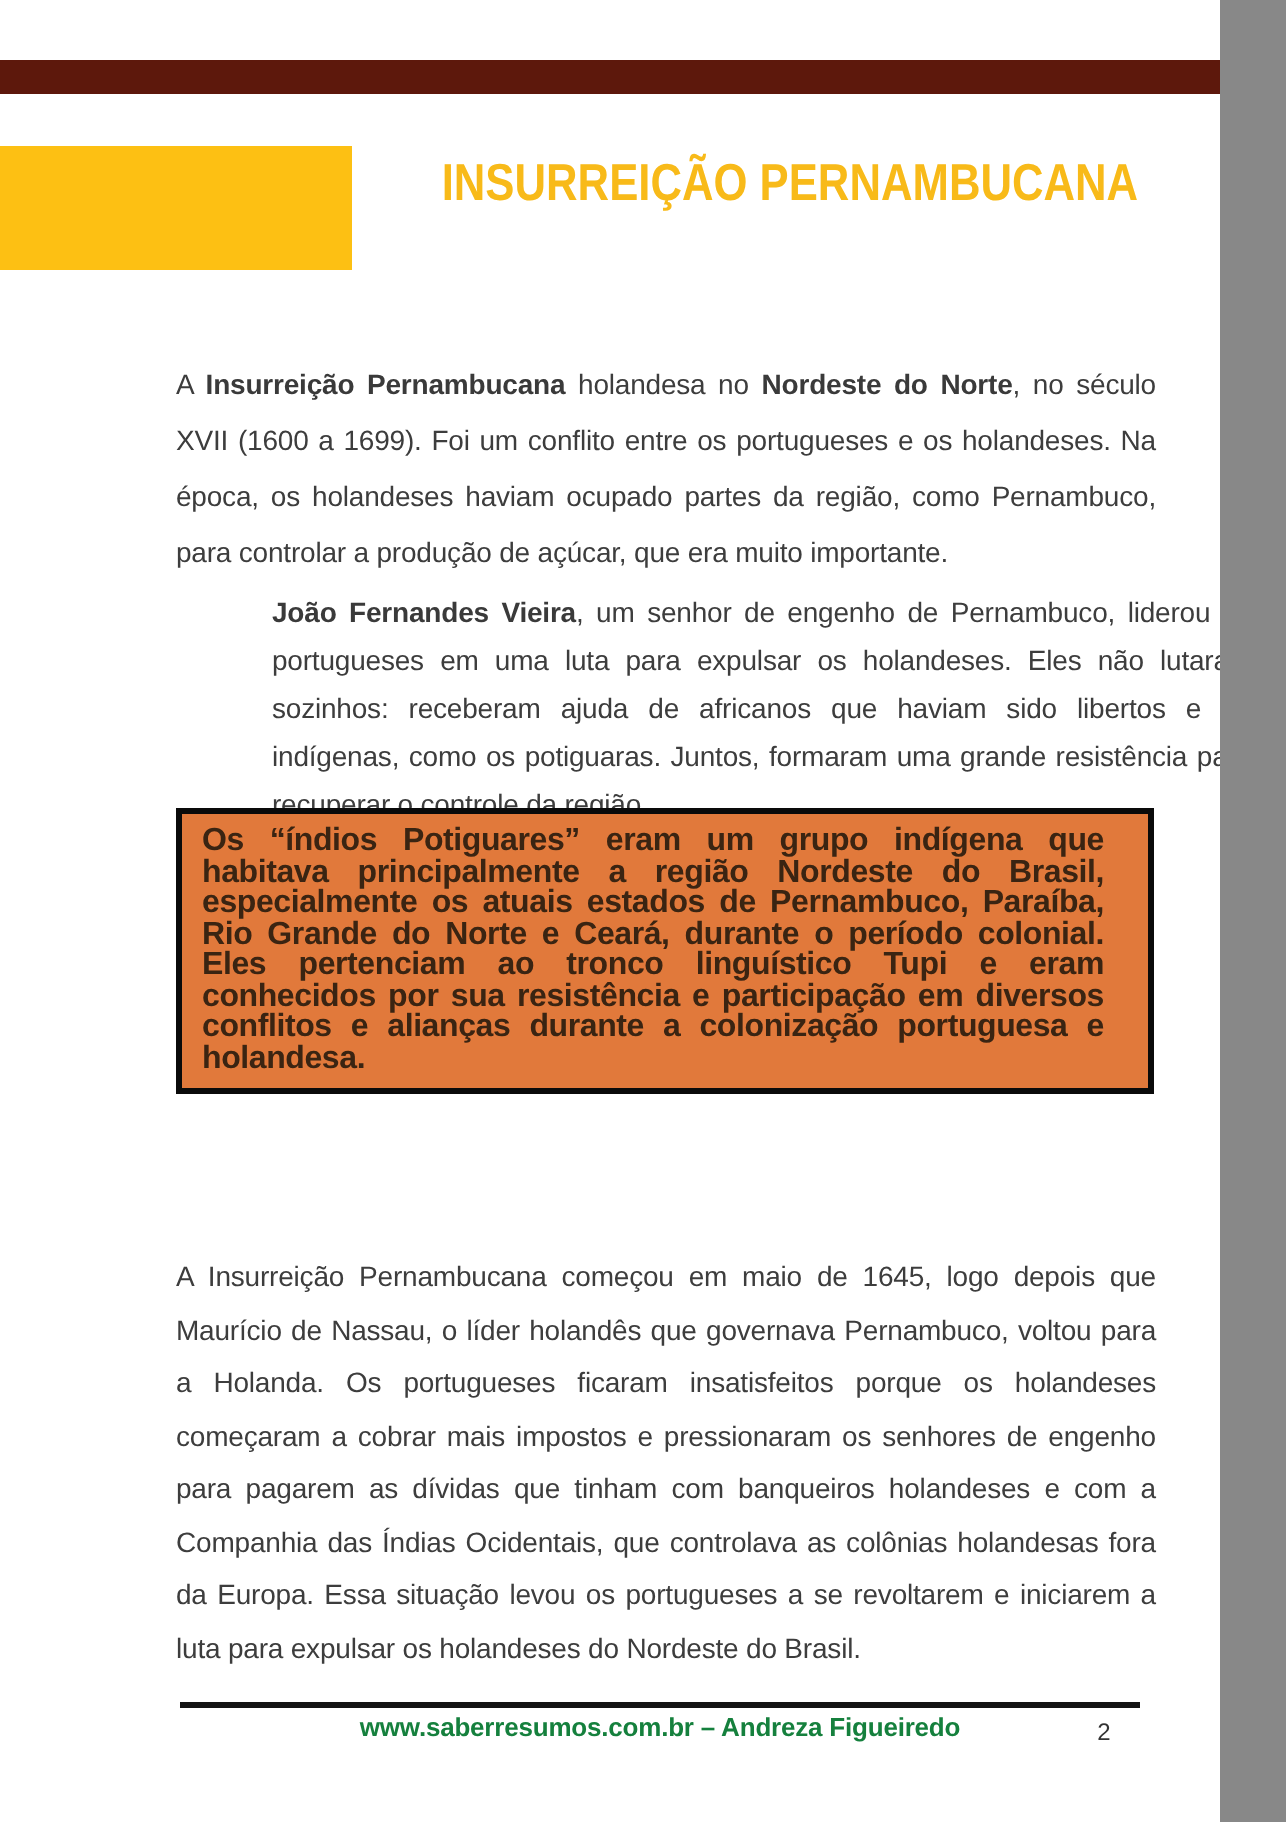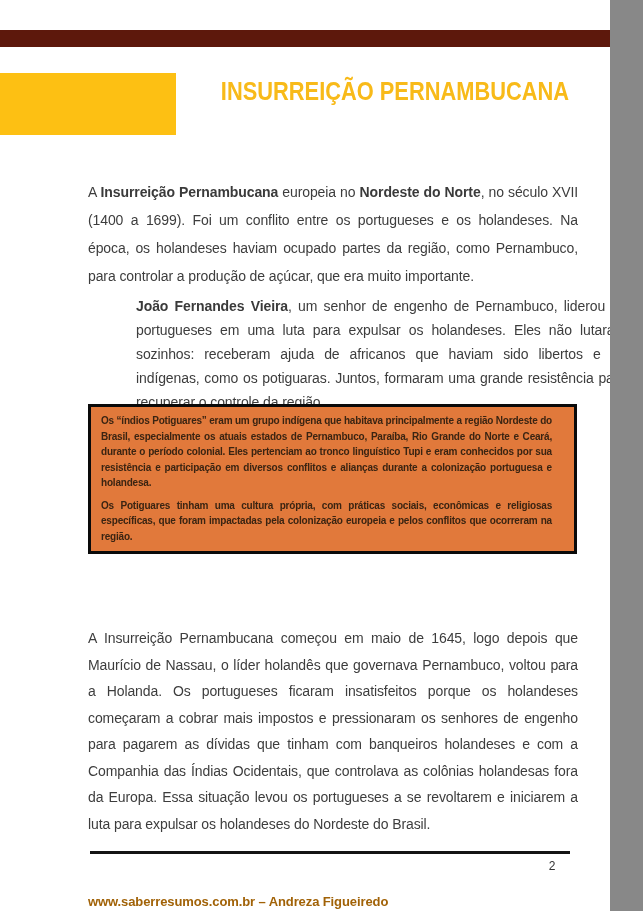--- a/index.html
+++ b/index.html
@@ -37,56 +37,56 @@
   .body-par b{font-weight:bold;color:#3A3A3A;}
   .callout{
     position:absolute;left:88px;top:404px;width:489px;
     box-sizing:border-box;
     background:#E1793B;
     border:3px solid #0A0A0A;
     padding:6px 10px 7px 10px;
   }
   .callout p{
     margin:0 12px 7px 0;
-    color:#3A2412;font-size:10px;font-weight:bold;
+    color:#3A2412;font-size:16px;font-weight:bold;
     line-height:15.5px;text-align:justify;letter-spacing:-0.2px;
   }
   .callout p:last-child{margin-bottom:0;}
   .footer-rule{
     position:absolute;left:90px;top:851px;width:480px;height:3px;
     background:#141414;
   }
   .footer-text{
-    position:absolute;left:88px;top:894px;width:484px;
-    color:#a16207;font-size:13px;font-weight:bold;letter-spacing:-0.1px;
+    position:absolute;left:88px;top:856px;width:484px;
+    text-align:center;
+    color:#15803d;font-size:13px;font-weight:bold;letter-spacing:-0.1px;
   }
   .page-number{
     position:absolute;left:540px;top:859px;width:24px;
     text-align:center;
     color:#333333;font-size:12px;
   }
 </style>
 </head>
 <body>
 
 <div class="page">
 
   <div class="topbar"></div>
 
   <div class="accent-rect"></div>
 
   <div class="doc-title">INSURREIÇÃO PERNAMBUCANA</div>
 
-  <p class="body-par" id="p1"><span>A </span><b>Insurreição Pernambucana</b><span> europeia no </span><b>Nordeste do Norte</b><span>, no século XVII (1400 a 1699). Foi um conflito entre os portugueses e os holandeses. Na época, os holandeses haviam ocupado partes da região, como Pernambuco, para controlar a produção de açúcar, que era muito importante.</span></p>
+  <p class="body-par" id="p1"><span>A </span><b>Insurreição Pernambucana</b><span> holandesa no </span><b>Nordeste do Norte</b><span>, no século XVII (1600 a 1699). Foi um conflito entre os portugueses e os holandeses. Na época, os holandeses haviam ocupado partes da região, como Pernambuco, para controlar a produção de açúcar, que era muito importante.</span></p>
 
   <p class="body-par" id="p2"><b>João Fernandes Vieira</b><span>, um senhor de engenho de Pernambuco, liderou os portugueses em uma luta para expulsar os holandeses. Eles não lutaram sozinhos: receberam ajuda de africanos que haviam sido libertos e de indígenas, como os potiguaras. Juntos, formaram uma grande resistência para recuperar o controle da região.</span></p>
 
   <div class="callout">
     <p>Os “índios Potiguares” eram um grupo indígena que habitava principalmente a região Nordeste do Brasil, especialmente os atuais estados de Pernambuco, Paraíba, Rio Grande do Norte e Ceará, durante o período colonial. Eles pertenciam ao tronco linguístico Tupi e eram conhecidos por sua resistência e participação em diversos conflitos e alianças durante a colonização portuguesa e holandesa.</p>
-    <p>Os Potiguares tinham uma cultura própria, com práticas sociais, econômicas e religiosas específicas, que foram impactadas pela colonização europeia e pelos conflitos que ocorreram na região.</p>
   </div>
 
   <p class="body-par" id="p3">A Insurreição Pernambucana começou em maio de 1645, logo depois que Maurício de Nassau, o líder holandês que governava Pernambuco, voltou para a Holanda. Os portugueses ficaram insatisfeitos porque os holandeses começaram a cobrar mais impostos e pressionaram os senhores de engenho para pagarem as dívidas que tinham com banqueiros holandeses e com a Companhia das Índias Ocidentais, que controlava as colônias holandesas fora da Europa. Essa situação levou os portugueses a se revoltarem e iniciarem a luta para expulsar os holandeses do Nordeste do Brasil.</p>
 
   <div class="footer-rule"></div>
 
   <div class="footer-text">www.saberresumos.com.br – Andreza Figueiredo</div>
 
   <div class="page-number">2</div>
 

